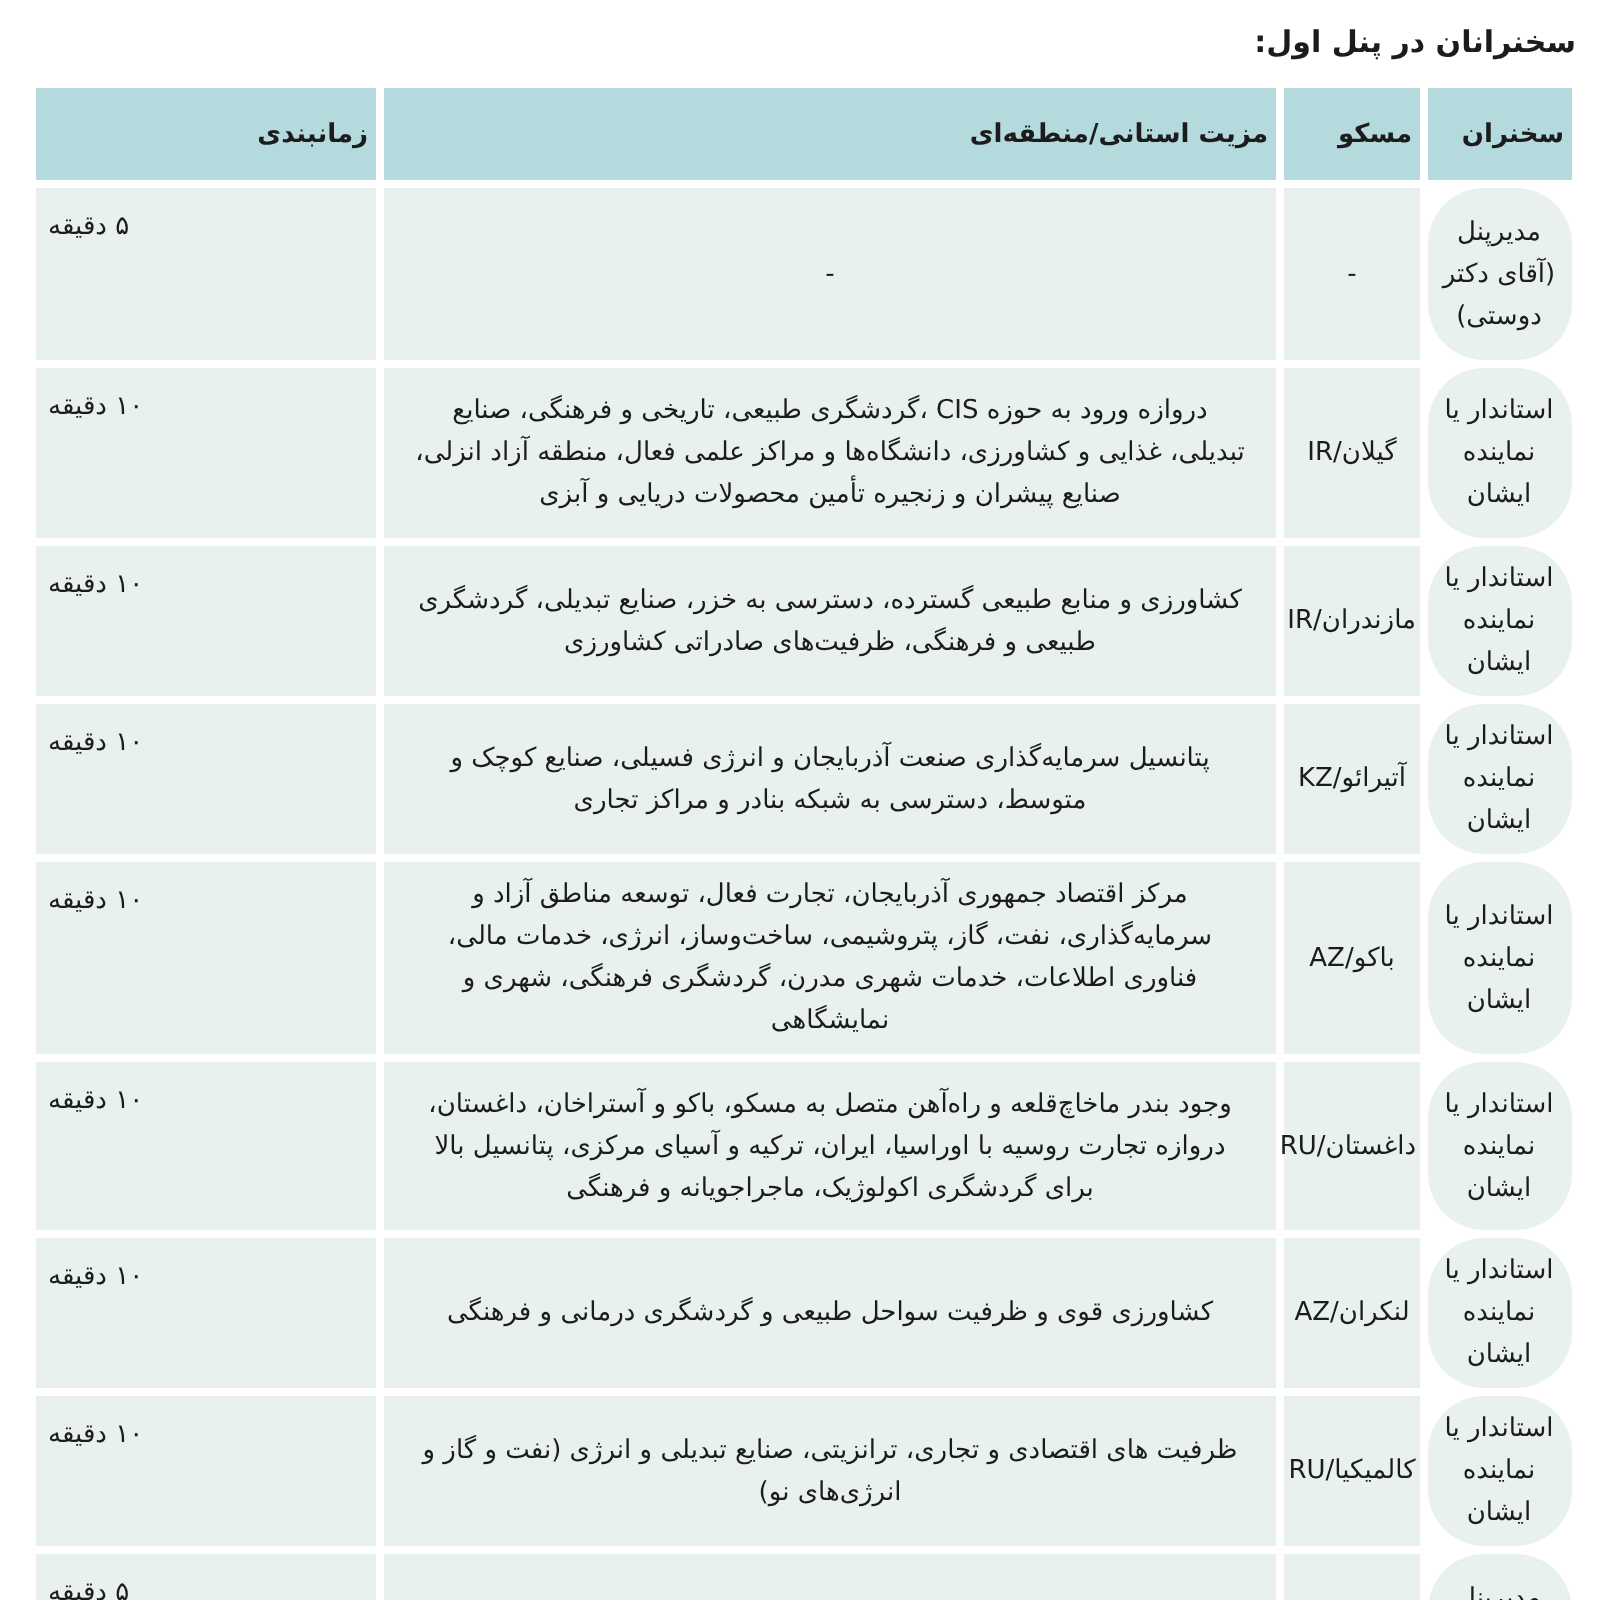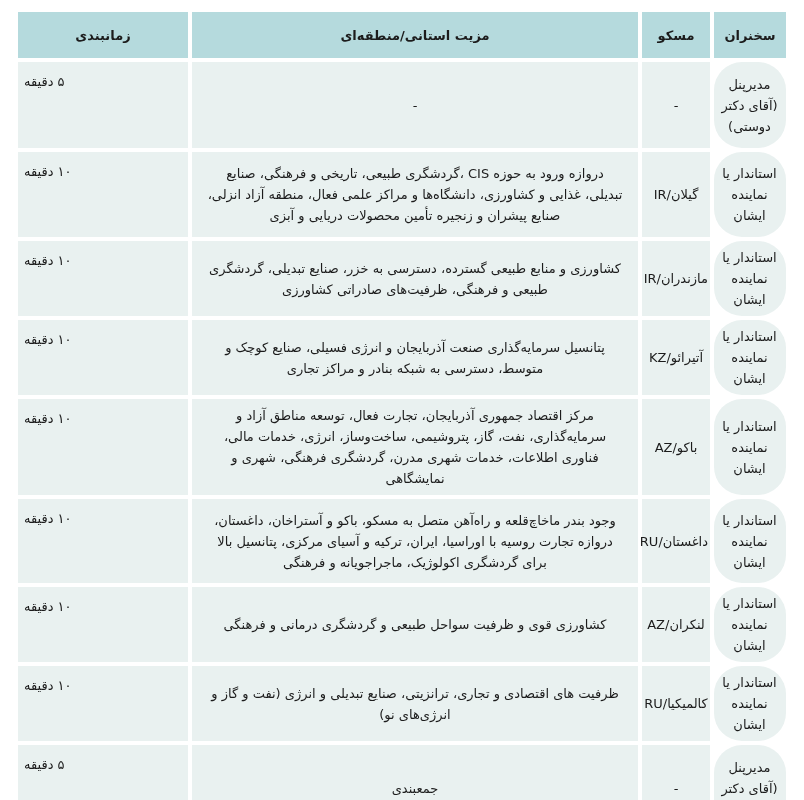--- a/index.html
+++ b/index.html
@@ -31,21 +31,21 @@
     direction:rtl;
   }
   col.c-speaker{width:72px;}
   col.c-province{width:68px;}
   col.c-advantage{width:446px;}
   col.c-timing{width:170px;}
   th{
     background:var(--header-bg);
     font-weight:bold;
     font-size:13px;
-    text-align:center;
+    text-align:right;
     vertical-align:middle;
     height:46px;
     padding:4px;
   }
   td{
     background:var(--row-bg);
     font-size:13px;
     line-height:21px;
     vertical-align:middle;
     padding:6px 6px;
@@ -62,20 +62,21 @@
   tbody tr:nth-child(5) td{height:84px;}
   tbody tr:nth-child(6) td{height:84px;}
   tbody tr:nth-child(7) td{height:55px;}
   tbody tr:nth-child(8) td{height:58px;}
   tbody tr:nth-child(9) td{height:86px;}
 </style>
 </head>
 <body>
 
 <div class="page">
+  <div class="title">سخنرانان در پنل اول:</div>
 
   <table>
     <colgroup>
       <col class="c-speaker">
       <col class="c-province">
       <col class="c-advantage">
       <col class="c-timing">
     </colgroup>
     <thead>
       <tr>

